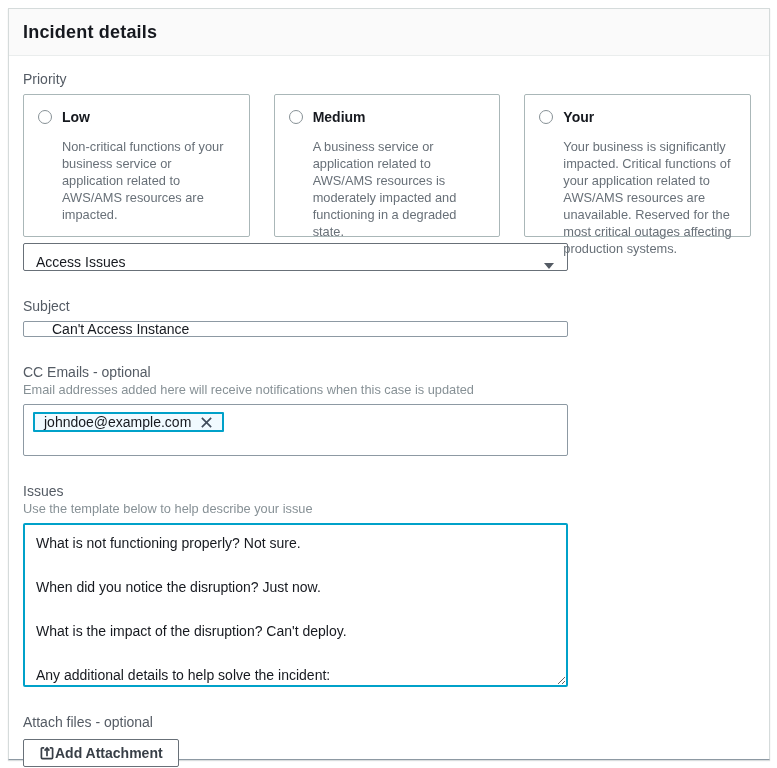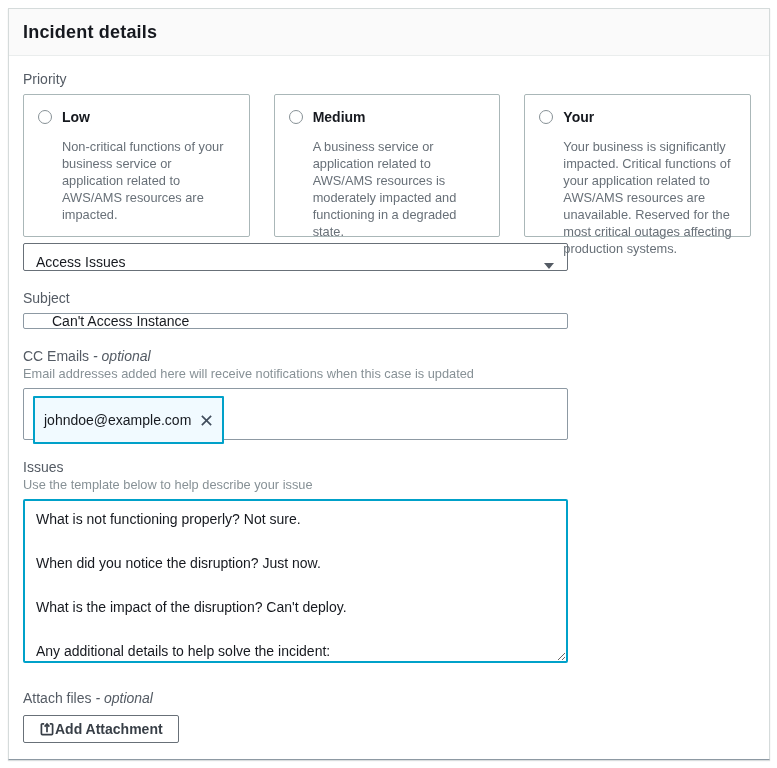--- a/index.html
+++ b/index.html
@@ -14,21 +14,21 @@
   }
   .card-header {
     background:#fafafa;
     padding:13px 20px 12px 14px;
     border-bottom:1px solid #eaeded;
   }
   .card-title { font-size:18px; font-weight:bold; color:#16191f; letter-spacing:.2px; }
   .card-body { padding:14px 18px 0 14px; }
 
   .field-label { font-size:14px; color:#545b64; line-height:18px; }
-  .optional { font-style:italic; }
+  .optional { }
   .hint { font-size:12.8px; color:#879196; line-height:16px; margin-top:1px; }
 
   
   .priority-grid {
     margin-top:6px;
     display:grid; grid-template-columns:repeat(3,1fr); gap:24px;
   }
   .priority-card {
     height:143px; background:#fff;
     border:1px solid #aab7b8; border-radius:2px;
@@ -47,39 +47,39 @@
 
   
   .dropdown {
     margin-top:6px; width:545px; height:28px;
     border:1px solid #687078; border-radius:2px; background:#fff;
     display:flex; align-items:flex-end; justify-content:space-between;
     padding:0 12px; cursor:pointer;
   }
   .dropdown-value { font-size:14px; color:#16191f; }
 
-  .section { margin-top:18px; }
+  .section { margin-top:26px; }
 
   .text-input {
     display:block; margin-top:6px; width:545px; height:16px;
     border:1px solid #8d99a3; border-radius:2px; background:#fff;
     padding:0 28px; font-size:14px; color:#16191f;
     font-family:"Liberation Sans", sans-serif;
   }
 
   
   .token-box {
     margin-top:6px; width:545px; height:52px;
     border:1px solid #8d99a3; border-radius:2px; background:#fff;
     padding:7px 9px;
   }
   .token {
     display:inline-flex; align-items:center; gap:9px;
     border:2px solid #00a1c9; background:#f1faff; border-radius:1px;
-    padding:14px 9px; font-size:14px; color:#16191f;
+    padding:0 9px; font-size:14px; color:#16191f;
   }
   .token-x { cursor:pointer; display:inline-flex; }
 
   
   .details-area {
     display:block; margin-top:6px; width:545px; height:164px;
     border:2px solid #00a1c9; border-radius:2px; background:#fff;
     padding:7px 11px; font-size:14px; line-height:22px; color:#16191f;
     font-family:"Liberation Sans", sans-serif;
     resize:vertical; overflow:auto;

